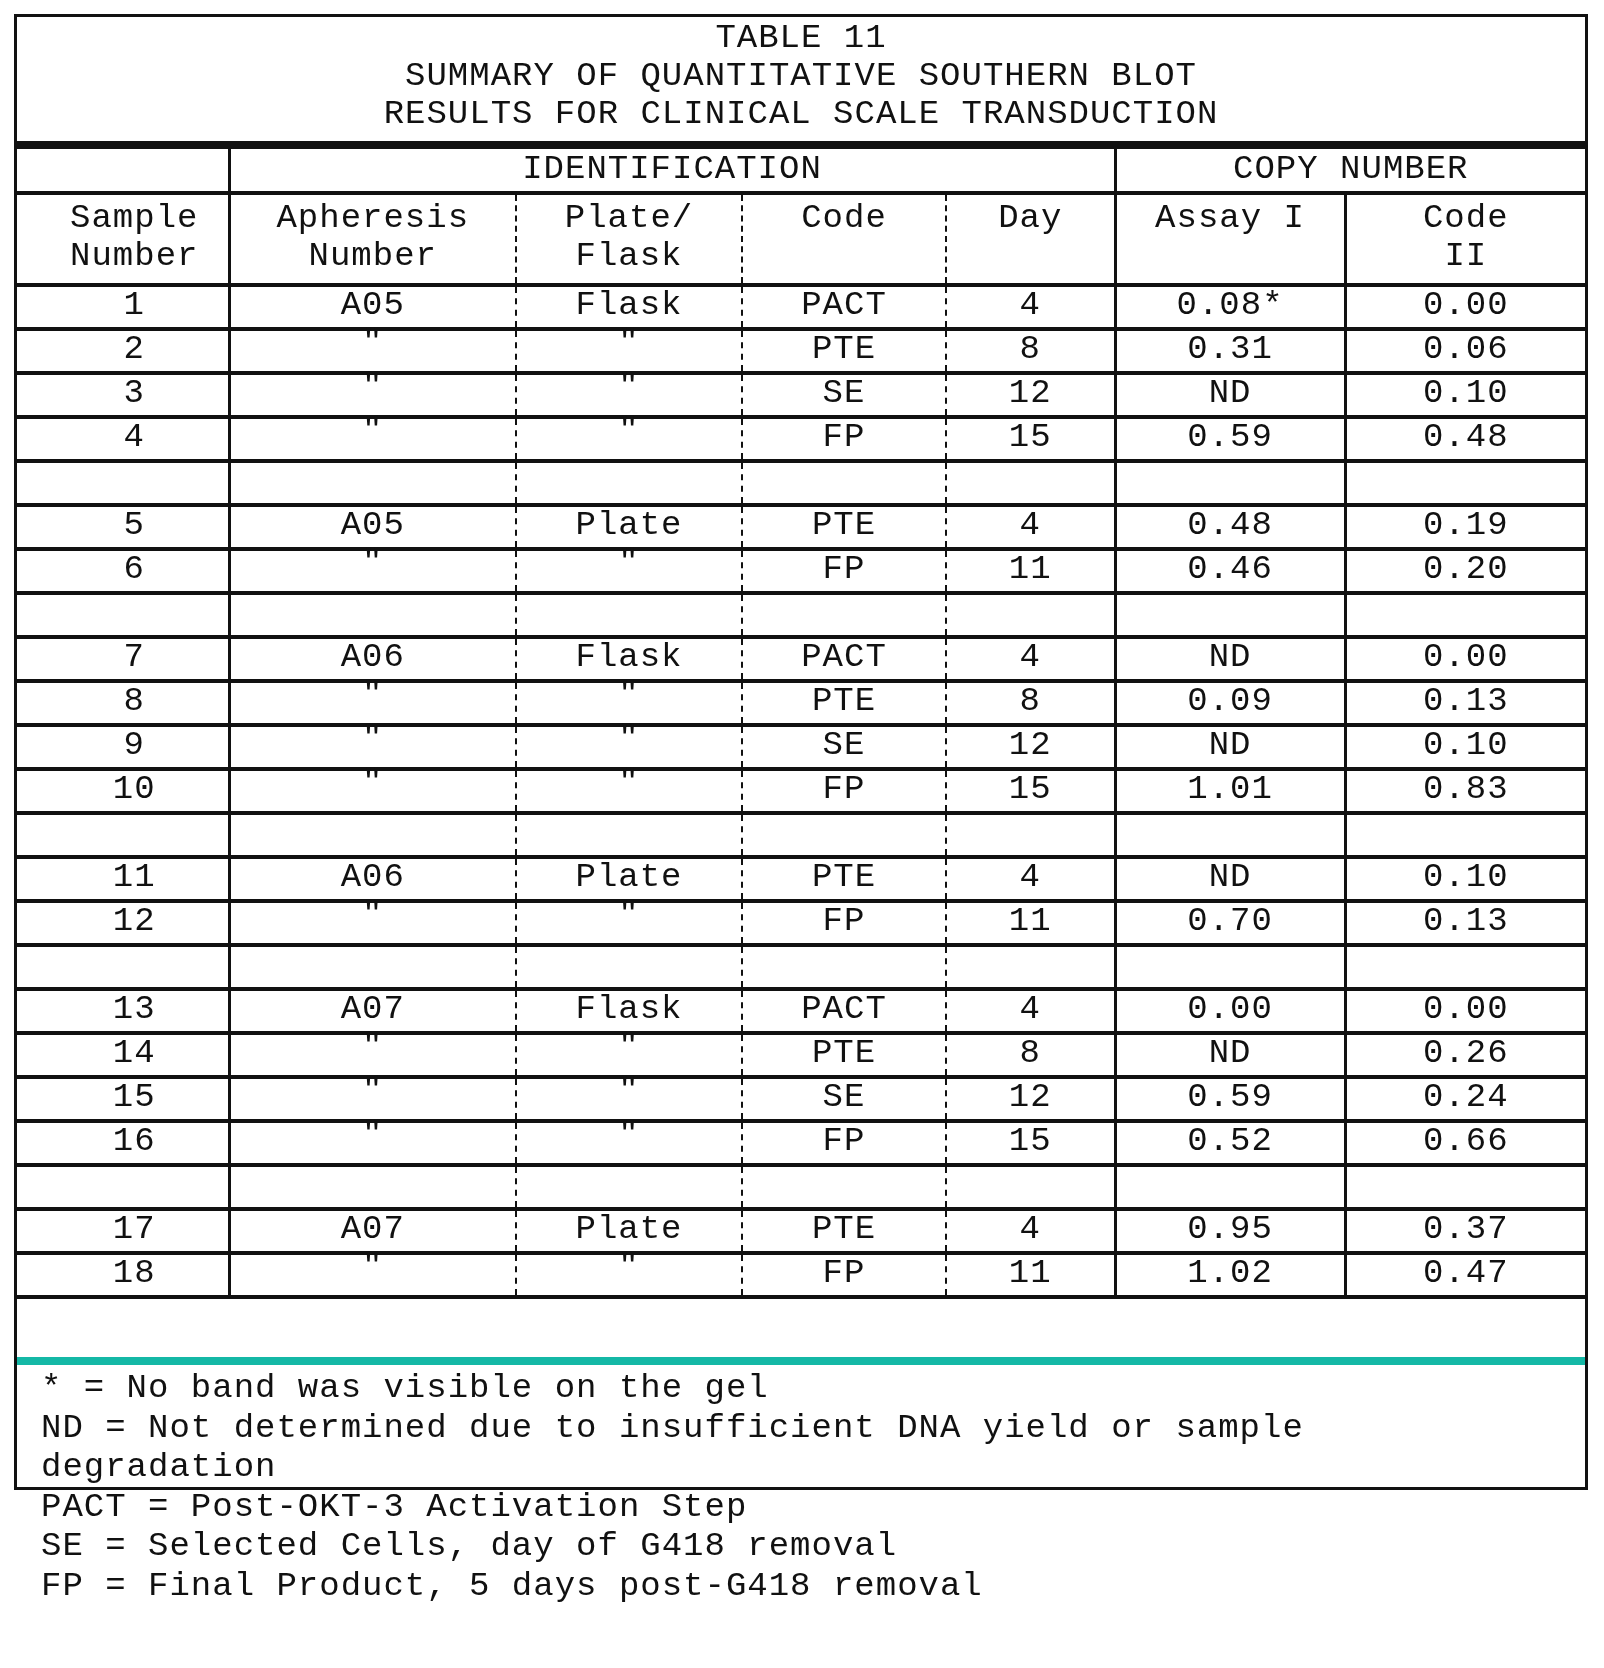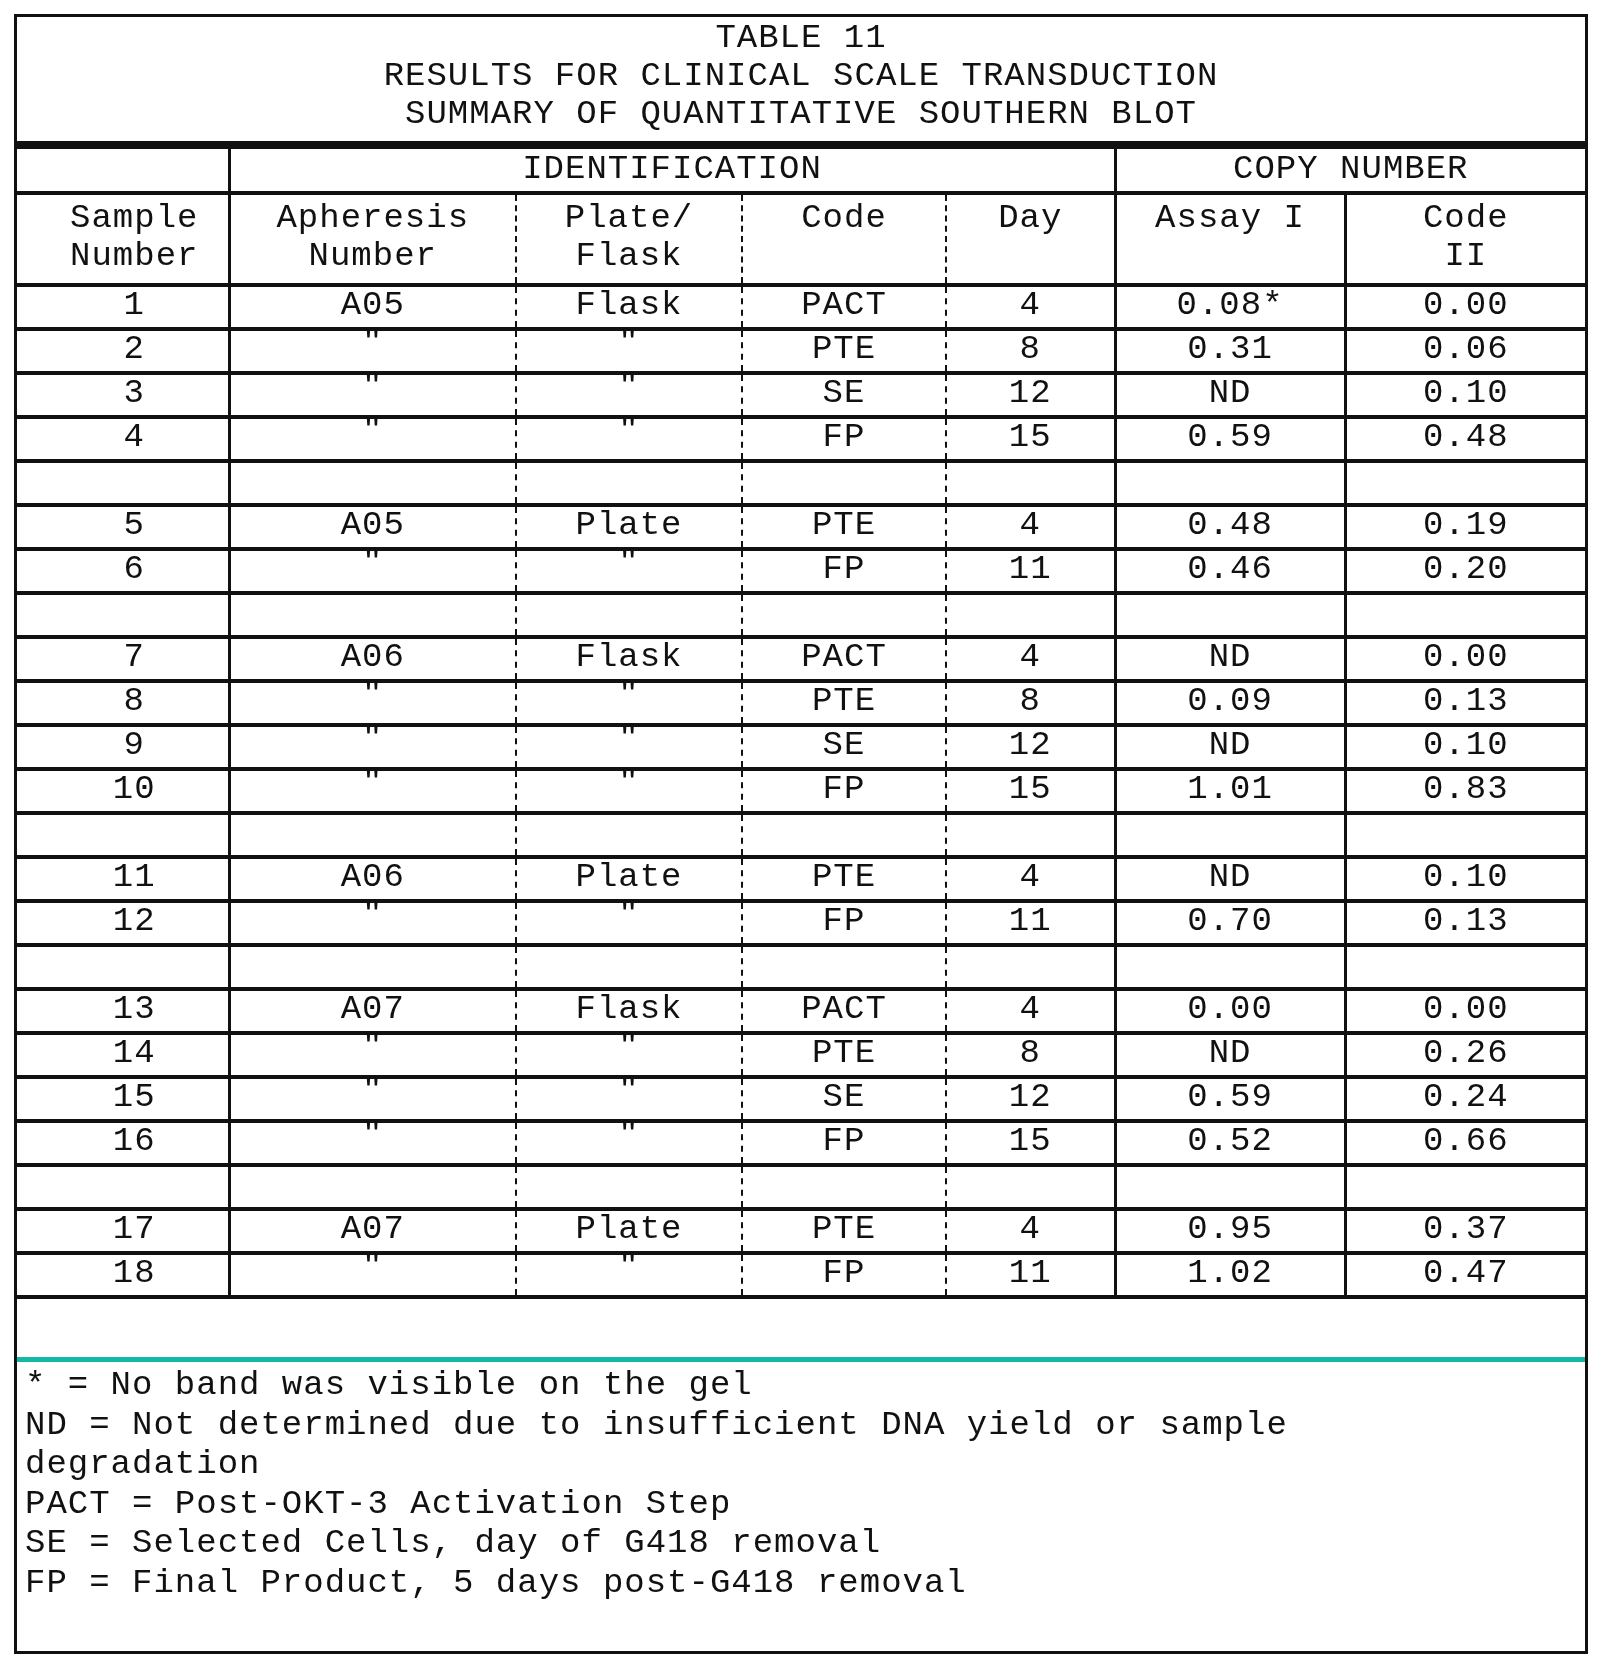--- a/index.html
+++ b/index.html
@@ -1,18 +1,18 @@
 <!DOCTYPE html>
 <html><head>
 <meta charset="utf-8">
 <style>
   html, body { margin: 0; padding: 0; background: #ffffff; }
   body { width: 1604px; height: 1668px; position: relative; overflow: hidden;
          font-family: "Liberation Mono", "DejaVu Sans Mono", monospace; color: #111; }
-  .frame { position: absolute; left: 14px; top: 14px; width: 1574px; height: 1640px;
+  .frame { position: absolute; left: 14px; top: 14px; width: 1574px; height: 1476px;
            border: 3px solid #111; box-sizing: border-box; }
   .title { position: absolute; left: 0; right: 0; top: 0; height: 128px;
            border-bottom: 4px solid #111; text-align: center; box-sizing: border-box; }
   .title div { font-size: 34px; line-height: 38px; letter-spacing: 1px; }
   .title .t1 { margin-top: 2px; }
 
   table.grid { position: absolute; left: 0; top: 128px; border-collapse: collapse;
                table-layout: fixed; width: 1568px; }
   table.grid td { padding: 0; font-size: 34px; letter-spacing: 1px; vertical-align: top;
                   border-top: 4px solid #111; border-bottom: 4px solid #111; }
@@ -20,31 +20,31 @@
   td.dash-r { border-right: 2px dashed #111; }
   .center { text-align: center; }
   .left { text-align: center; padding-left: 24px !important; }
   tr.grp td { height: 42px; line-height: 40px; margin-top: 17px; }
   tr.hdr td { height: 84px; line-height: 38px; padding-top: 4px !important; }
   tr.data td { height: 40px; line-height: 36px; }
   tr.spacer td { height: 40px; }
   td.ditto { font-size: 28px; line-height: 22px !important; }
 
   .legend { position: absolute; left: 0; right: 0; top: 1340px; bottom: 0;
-            border-top: 5px solid #14b8a6; padding: 4px 0 0 8px; box-sizing: border-box; }
+            border-top: 8px solid #14b8a6; padding: 4px 0 0 24px; box-sizing: border-box; }
   .legend div { font-size: 34px; line-height: 39.5px; letter-spacing: 1px; white-space: pre; }
 </style>
 </head>
 <body>
 
 <div class="frame">
   <div class="title">
     <div class="t1">TABLE 11</div>
+    <div>SUMMARY OF QUANTITATIVE SOUTHERN BLOT</div>
     <div>RESULTS FOR CLINICAL SCALE TRANSDUCTION</div>
-    <div>SUMMARY OF QUANTITATIVE SOUTHERN BLOT</div>
   </div>
 
   <table class="grid">
     <colgroup>
       <col style="width:212px">
         <col style="width:287px">
         <col style="width:226px">
       <col style="width:204px">
         <col style="width:169px">
         <col style="width:230px">

